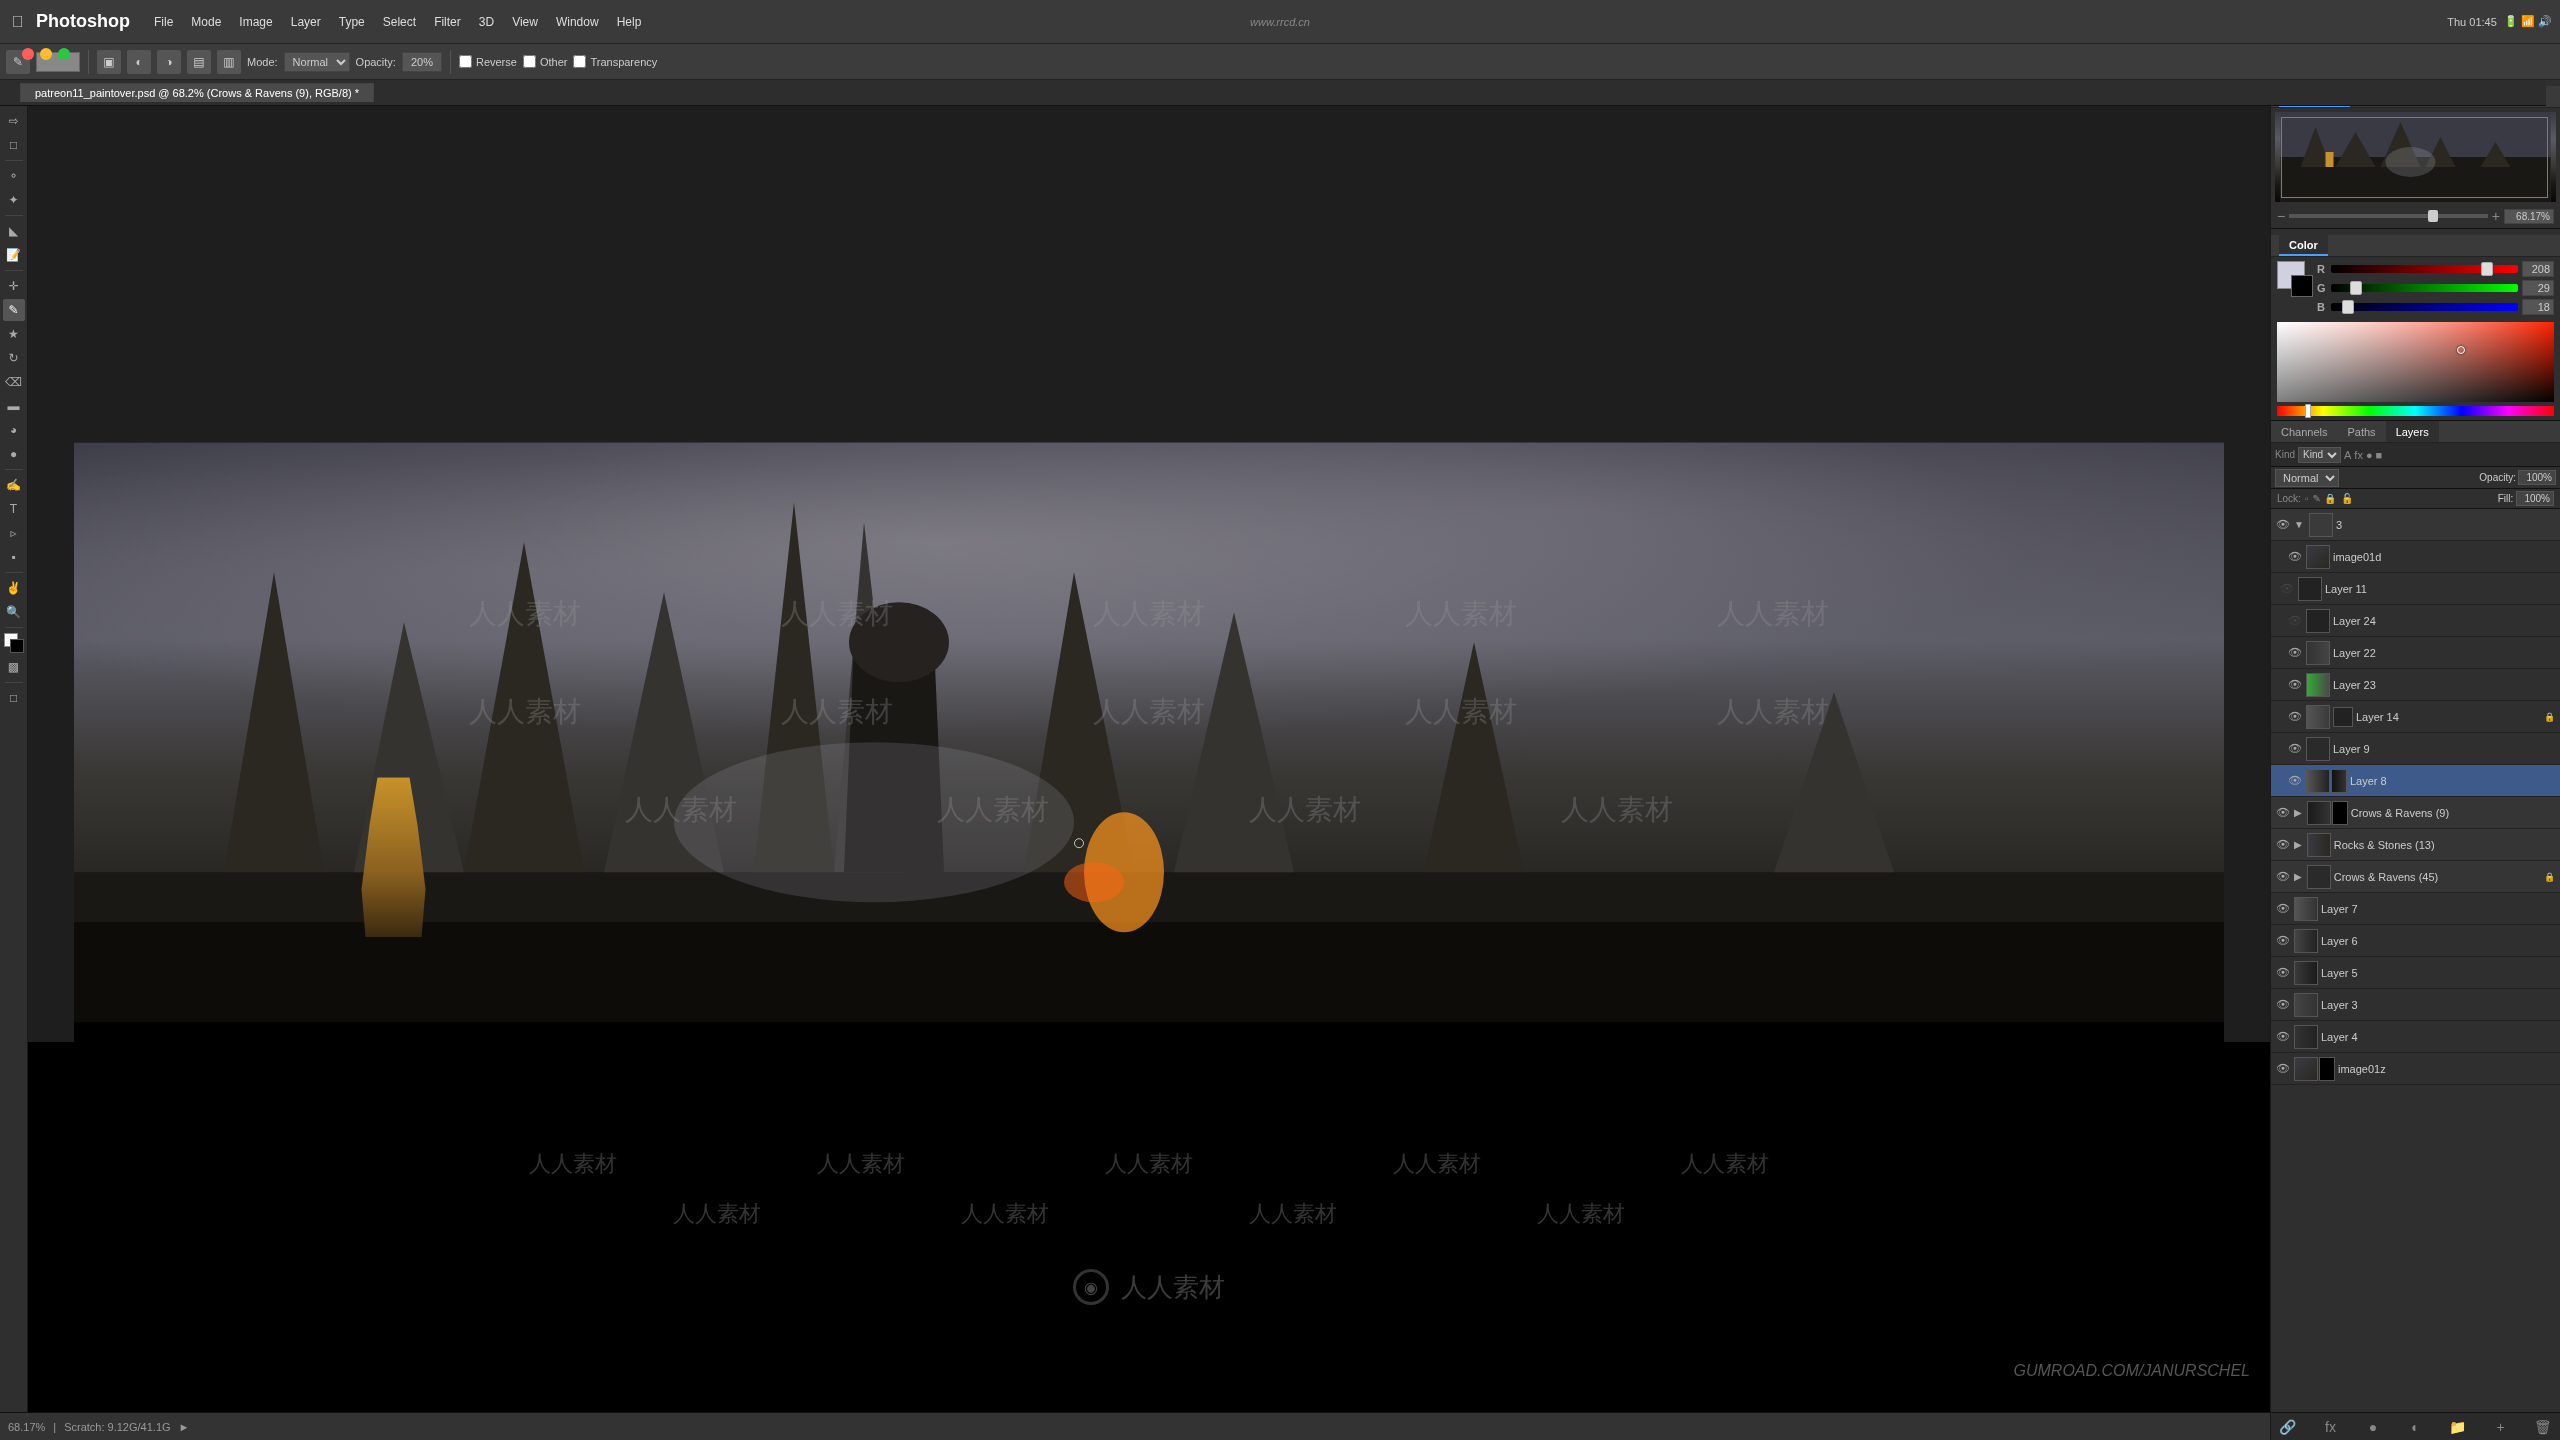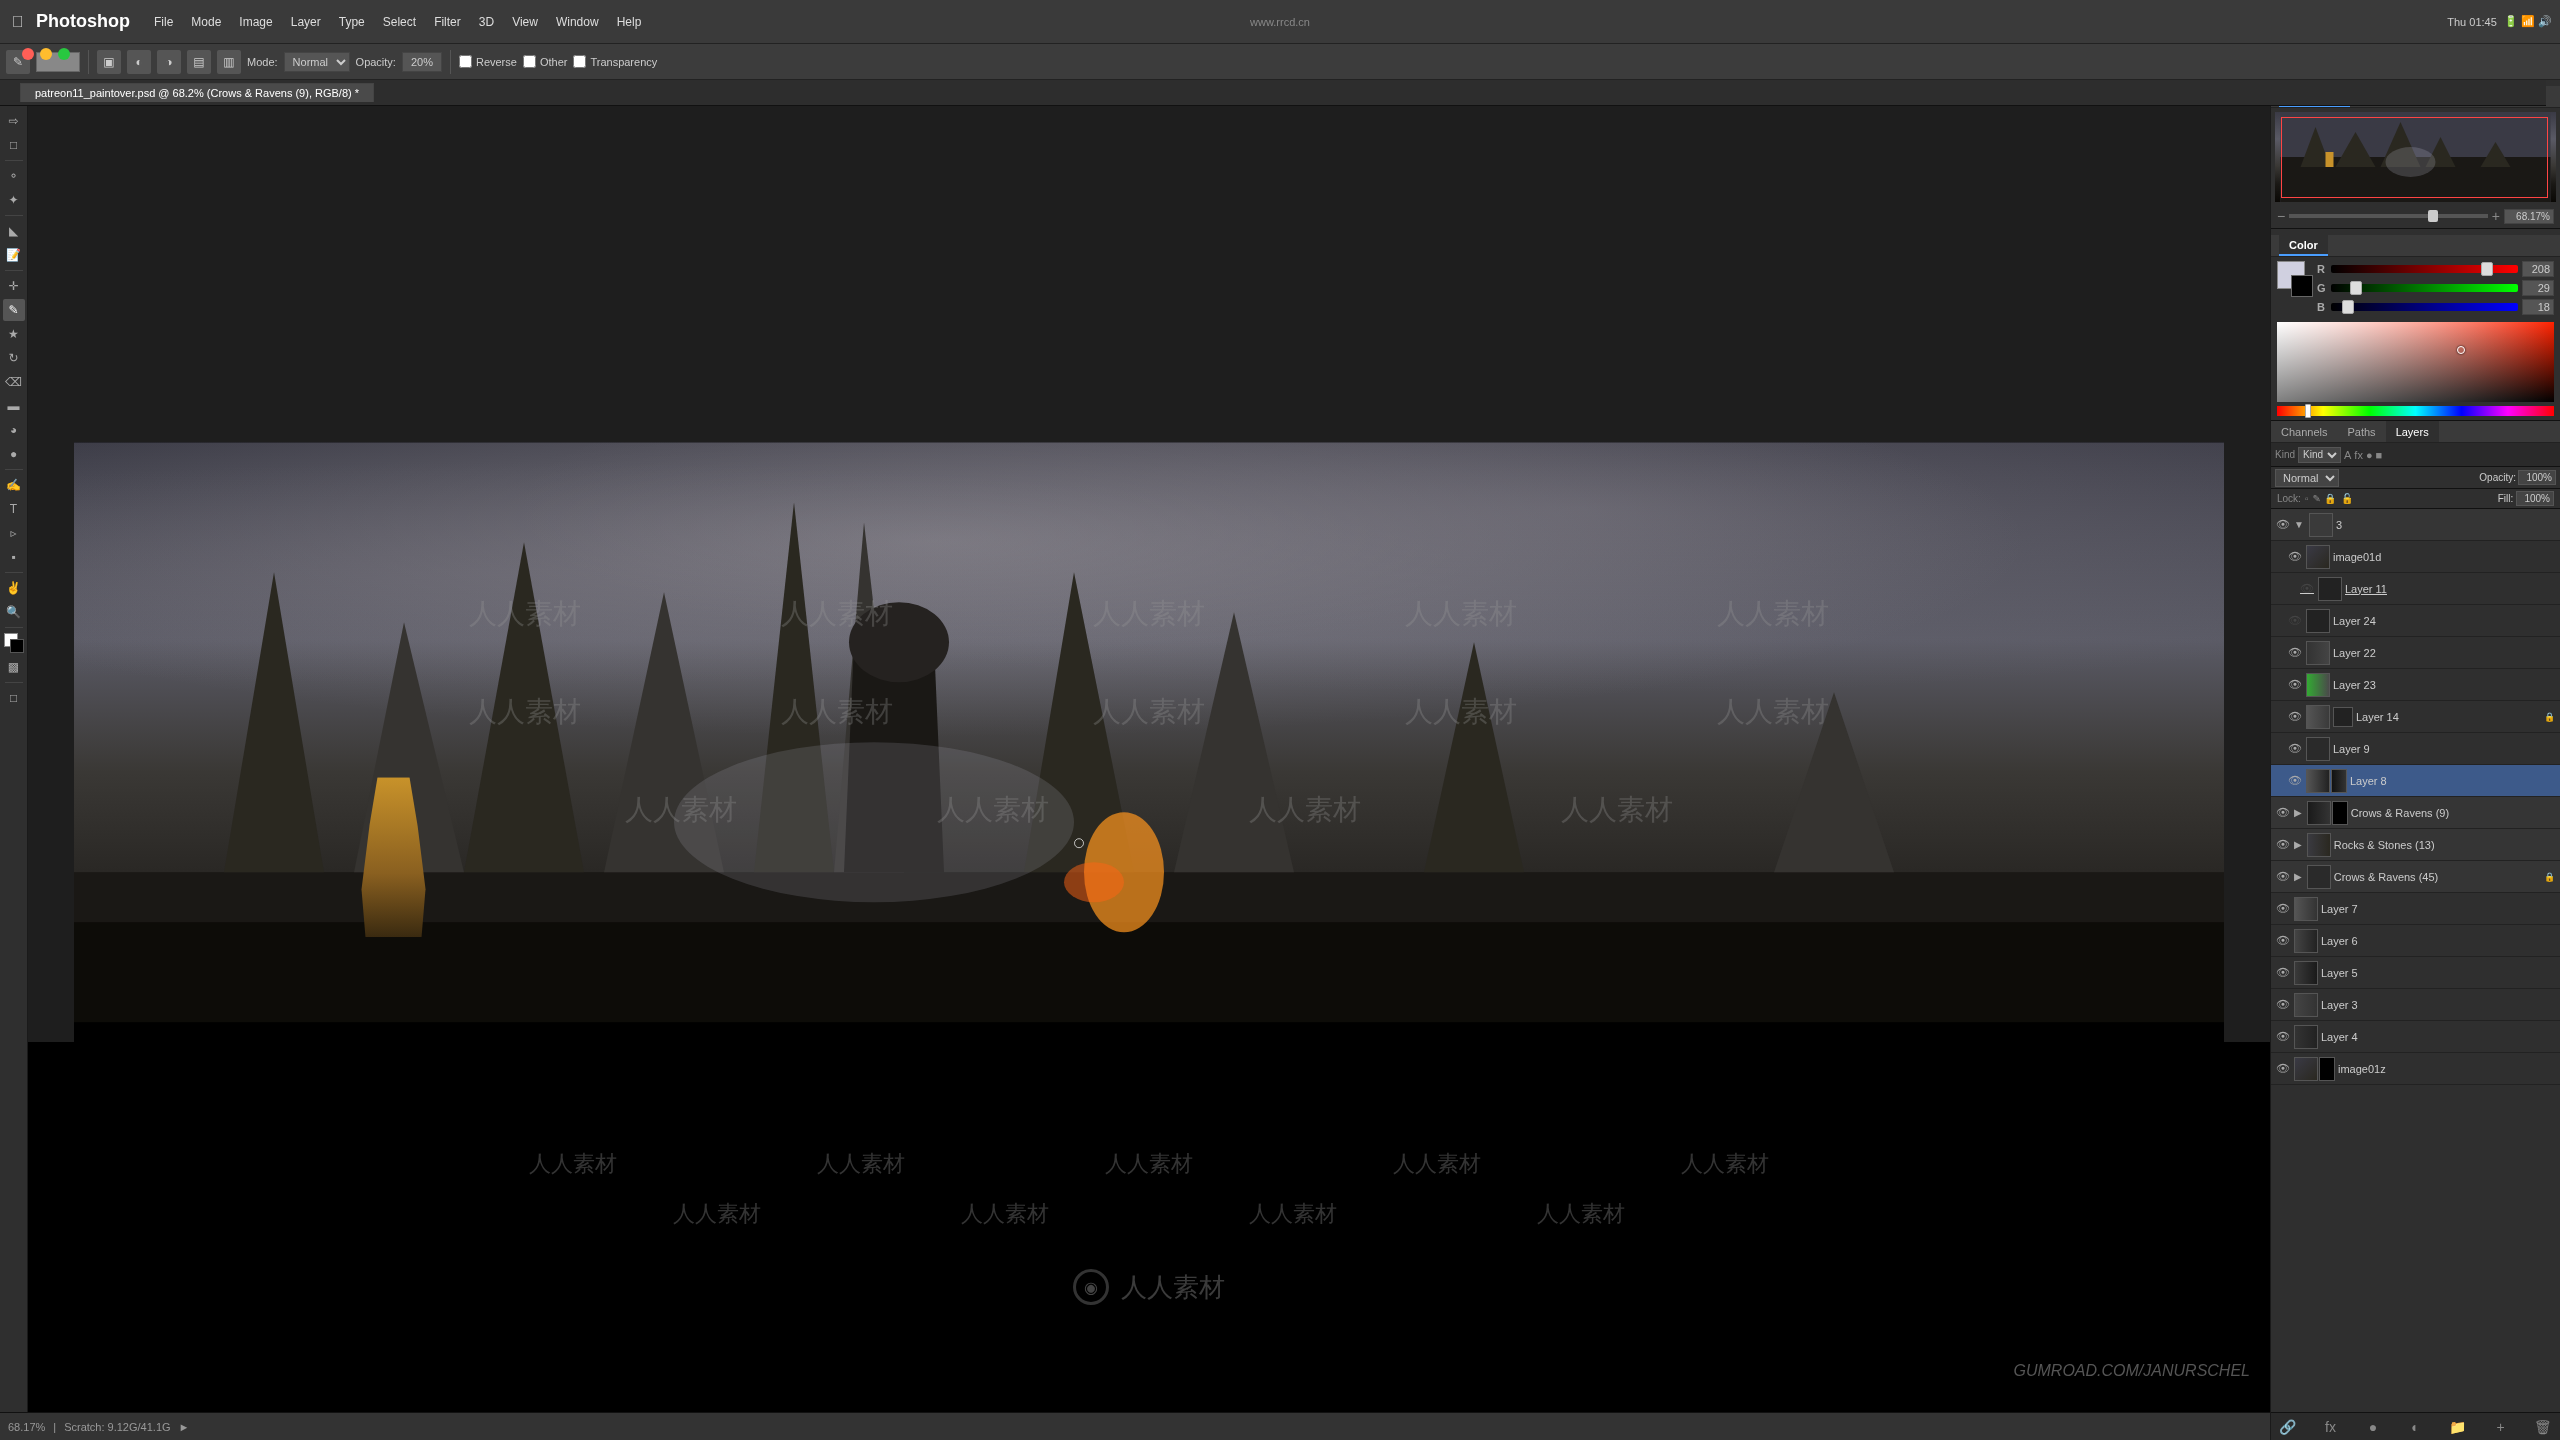--- a/index.html
+++ b/index.html
@@ -60,20 +60,21 @@
       gap: 8px;
       font-size: 11px;
       color: #ccc;
     }
     .watermark-top {
       position: absolute;
       left: 50%;
       transform: translateX(-50%);
       font-size: 11px;
       color: #888;
+      font-style: italic;
     }
 
     
     #toolbar {
       position: absolute;
       top: 44px; left: 0; right: 0;
       height: 36px;
       background: #3c3c3c;
       display: flex;
       align-items: center;
@@ -1037,21 +1038,21 @@
         <div class="layer-thumb" style="background:#3a3a3a;"></div>
         <span class="layer-name">3</span>
       </div>
 
       <div class="layer-item" style="padding-left:16px;">
         <div class="layer-eye">👁</div>
         <div class="layer-thumb" style="background:linear-gradient(135deg,#3a3a45,#2a2820);"></div>
         <span class="layer-name">image01d</span>
       </div>
 
-      <div class="layer-item" style="padding-left:28px;text-decoration:underline;">
+      <div class="layer-item" style="padding-left:8px;">
         <div class="layer-eye" style="color:#444;">👁</div>
         <div class="layer-thumb" style="background:#222;"></div>
         <span class="layer-name">Layer 11</span>
       </div>
 
       <div class="layer-item" style="padding-left:16px;">
         <div class="layer-eye" style="color:#444;">👁</div>
         <div class="layer-thumb" style="background:#222;"></div>
         <span class="layer-name">Layer 24</span>
       </div>

